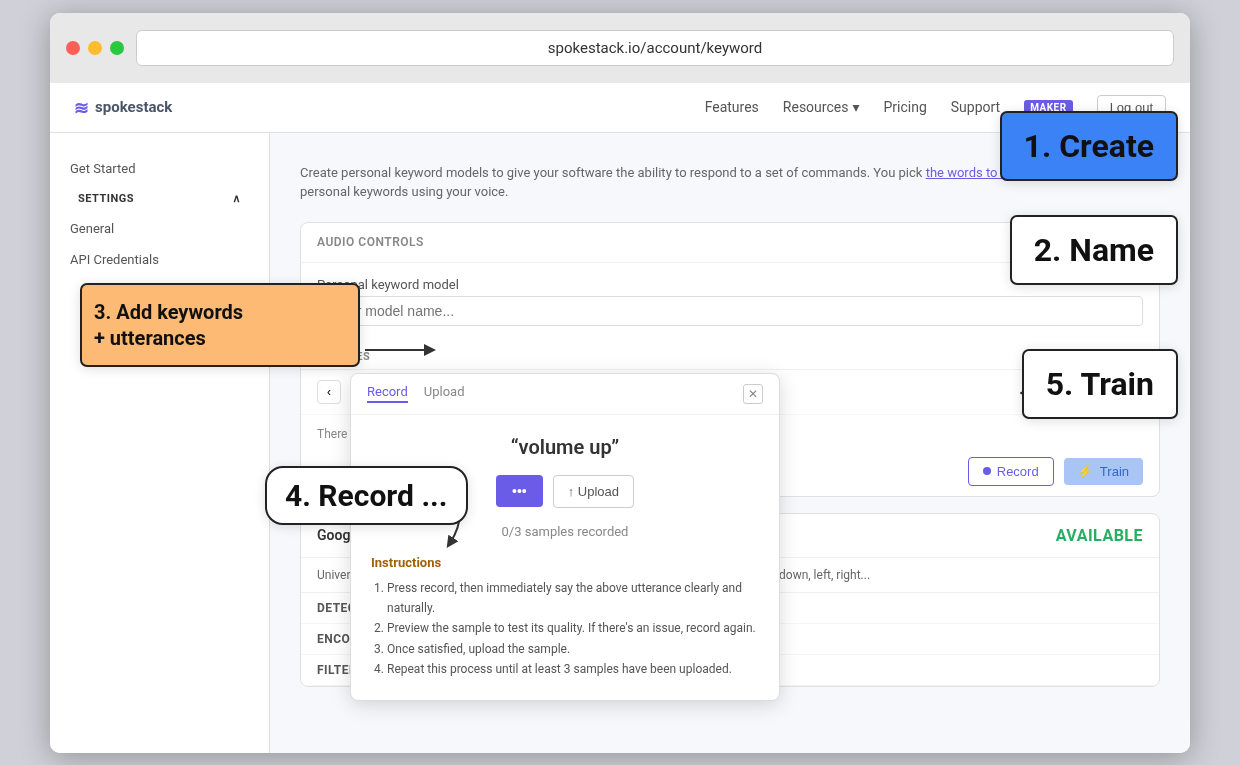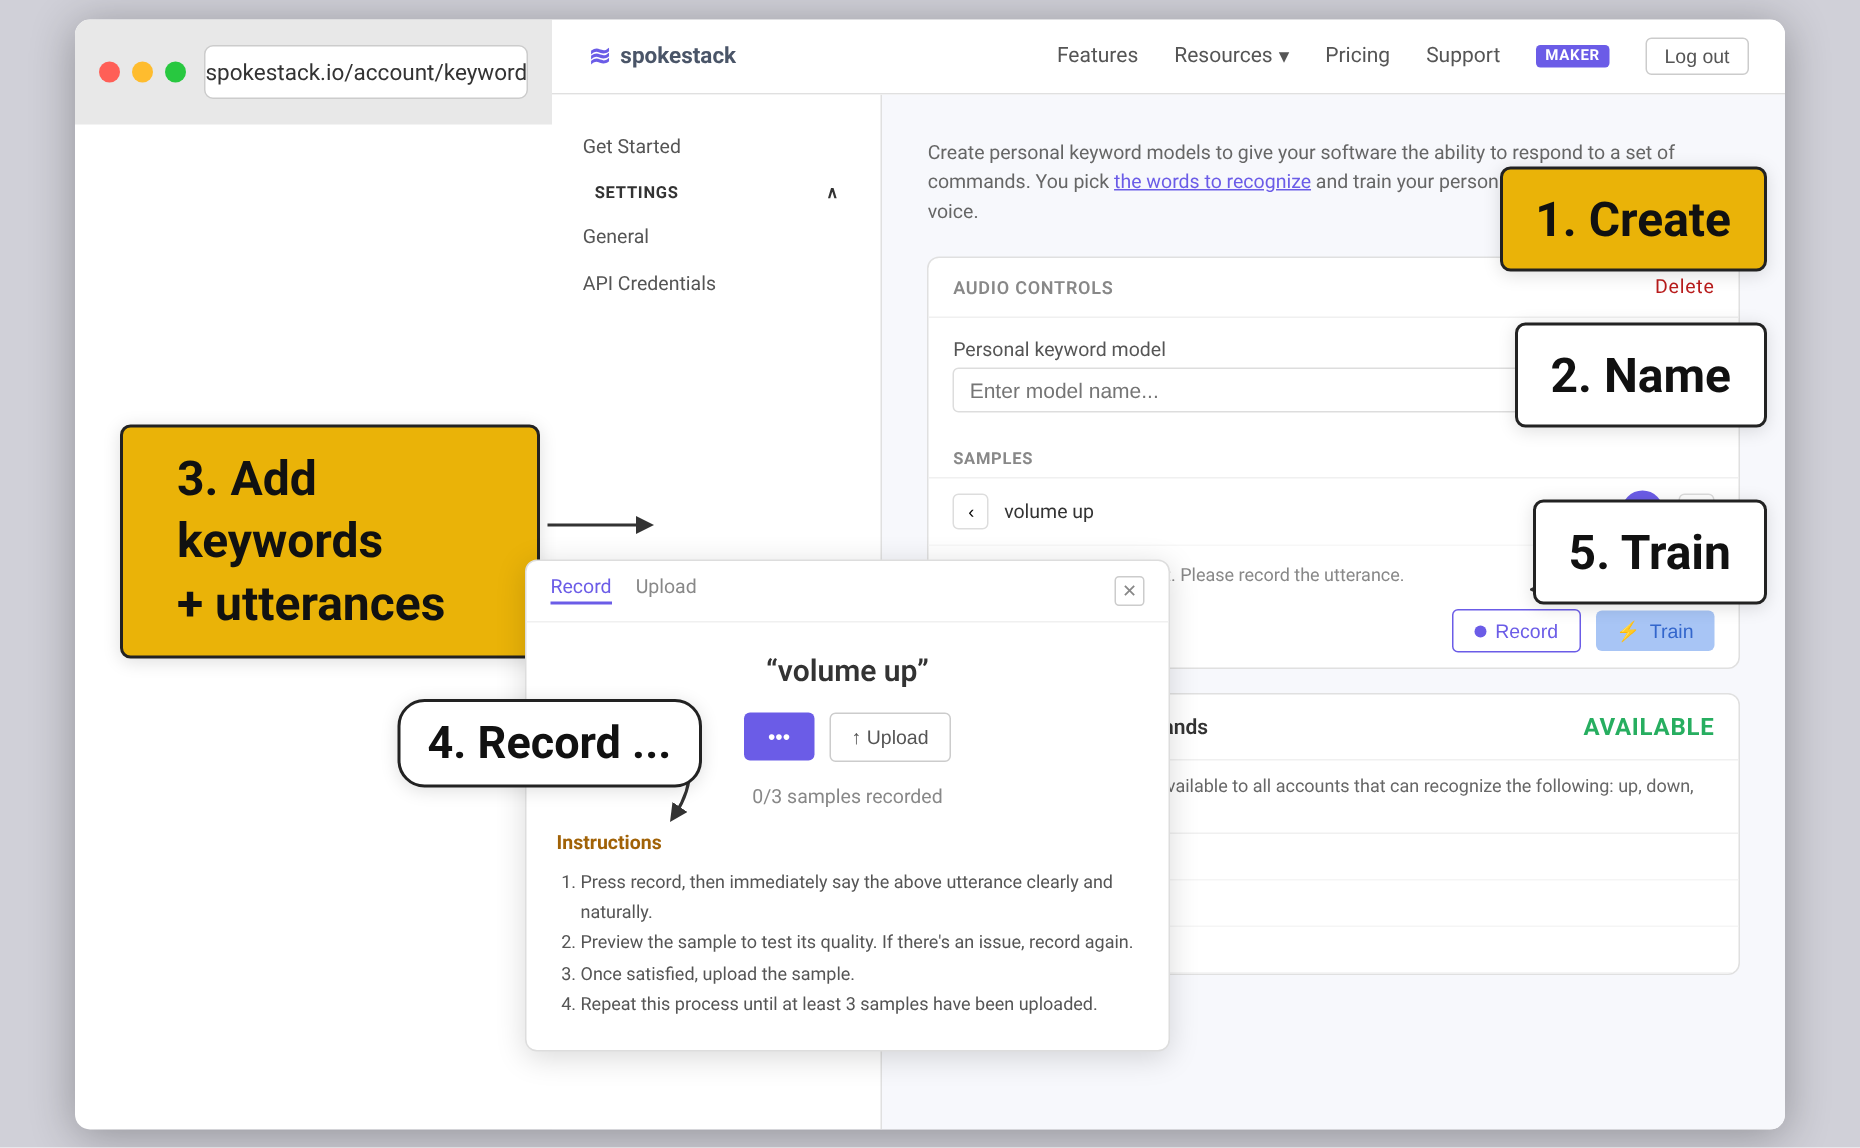--- a/index.html
+++ b/index.html
@@ -16,21 +16,21 @@
 
     
     .browser-window {
       width: 1140px;
       height: 740px;
       background: #fff;
       border-radius: 10px;
       box-shadow: 0 4px 30px rgba(0,0,0,0.3);
       overflow: hidden;
       display: flex;
-      flex-direction: row;
+      flex-direction: column;
       position: relative;
     }
 
     .browser-chrome {
       background: #e8e8e8;
       height: 70px;
       display: flex;
       align-items: center;
       padding: 0 16px;
       gap: 12px;
@@ -615,21 +615,21 @@
             <div class="filter-row">FILTER</div>
           </div>
 
         </div>
       </div>
 
     </div>
 
   </div>
 
-  <div style="position:absolute;top:98px;right:12px;background:#eab308;border:2.5px solid #222;border-radius:7px;padding:14px 22px;font-size:32px;font-weight:700;color:#111;box-shadow:0 2px 12px rgba(0,0,0,0.13);z-index:300;">
+  <div style="position:absolute;top:98px;right:12px;background:#3b82f6;border:2.5px solid #222;border-radius:7px;padding:14px 22px;font-size:32px;font-weight:700;color:#111;box-shadow:0 2px 12px rgba(0,0,0,0.13);z-index:300;">
     <span>1. Create</span>
   </div>
 
   <svg style="position:absolute;top:143px;right:100px;z-index:290;pointer-events:none;" width="60" height="30">
     <defs>
         <marker id="a1" markerWidth="6" markerHeight="6" refX="3" refY="3" orient="auto">
           <path d="M0,0 L6,3 L0,6 Z" fill="#333"></path>
         </marker>
       </defs>
     <line x1="55" y1="15" x2="5" y2="15" stroke="#333" stroke-width="2" marker-end="url(#a1)"></line>
@@ -641,34 +641,34 @@
 
   <svg style="position:absolute;top:247px;right:100px;z-index:290;pointer-events:none;" width="60" height="30">
     <defs>
         <marker id="a2" markerWidth="6" markerHeight="6" refX="3" refY="3" orient="auto">
           <path d="M0,0 L6,3 L0,6 Z" fill="#333"></path>
         </marker>
       </defs>
     <line x1="55" y1="15" x2="5" y2="15" stroke="#333" stroke-width="2" marker-end="url(#a2)"></line>
   </svg>
 
-  <div style="position:absolute;top:320px;right:12px;background:#fff;border:2.5px solid #222;border-radius:7px;padding:14px 22px;font-size:32px;font-weight:700;color:#111;box-shadow:0 2px 12px rgba(0,0,0,0.13);z-index:300;">
+  <div style="position:absolute;top:336px;right:12px;background:#fff;border:2.5px solid #222;border-radius:7px;padding:14px 22px;font-size:32px;font-weight:700;color:#111;box-shadow:0 2px 12px rgba(0,0,0,0.13);z-index:300;">
     <span>5. Train</span>
   </div>
 
   <svg style="position:absolute;top:365px;right:110px;z-index:290;pointer-events:none;" width="60" height="30">
     <defs>
         <marker id="a3" markerWidth="6" markerHeight="6" refX="3" refY="3" orient="auto">
           <path d="M0,0 L6,3 L0,6 Z" fill="#333"></path>
         </marker>
       </defs>
     <line x1="55" y1="15" x2="5" y2="15" stroke="#333" stroke-width="2" marker-end="url(#a3)"></line>
   </svg>
 
-  <div style="position:absolute;top:270px;left:30px;background:#eab308;border:2.5px solid #222;border-radius:7px;padding:14px 36px;font-size:32px;font-weight:700;color:#111;box-shadow:0 2px 12px rgba(0,0,0,0.13);z-index:300;width:280px;line-height:1.3;">
+  <div style="position:absolute;top:270px;left:30px;background:#fdba74;border:2.5px solid #222;border-radius:7px;padding:14px 12px;font-size:20px;font-weight:700;color:#111;box-shadow:0 2px 12px rgba(0,0,0,0.13);z-index:300;width:280px;line-height:1.3;">
     <span>3. Add keywords<br>+ utterances</span>
   </div>
 
   <svg style="position:absolute;top:322px;left:310px;z-index:290;pointer-events:none;" width="80" height="30">
     <defs>
         <marker id="a4" markerWidth="6" markerHeight="6" refX="3" refY="3" orient="auto">
           <path d="M0,0 L6,3 L0,6 Z" fill="#333"></path>
         </marker>
       </defs>
     <line x1="5" y1="15" x2="70" y2="15" stroke="#333" stroke-width="2" marker-end="url(#a4)"></line>

